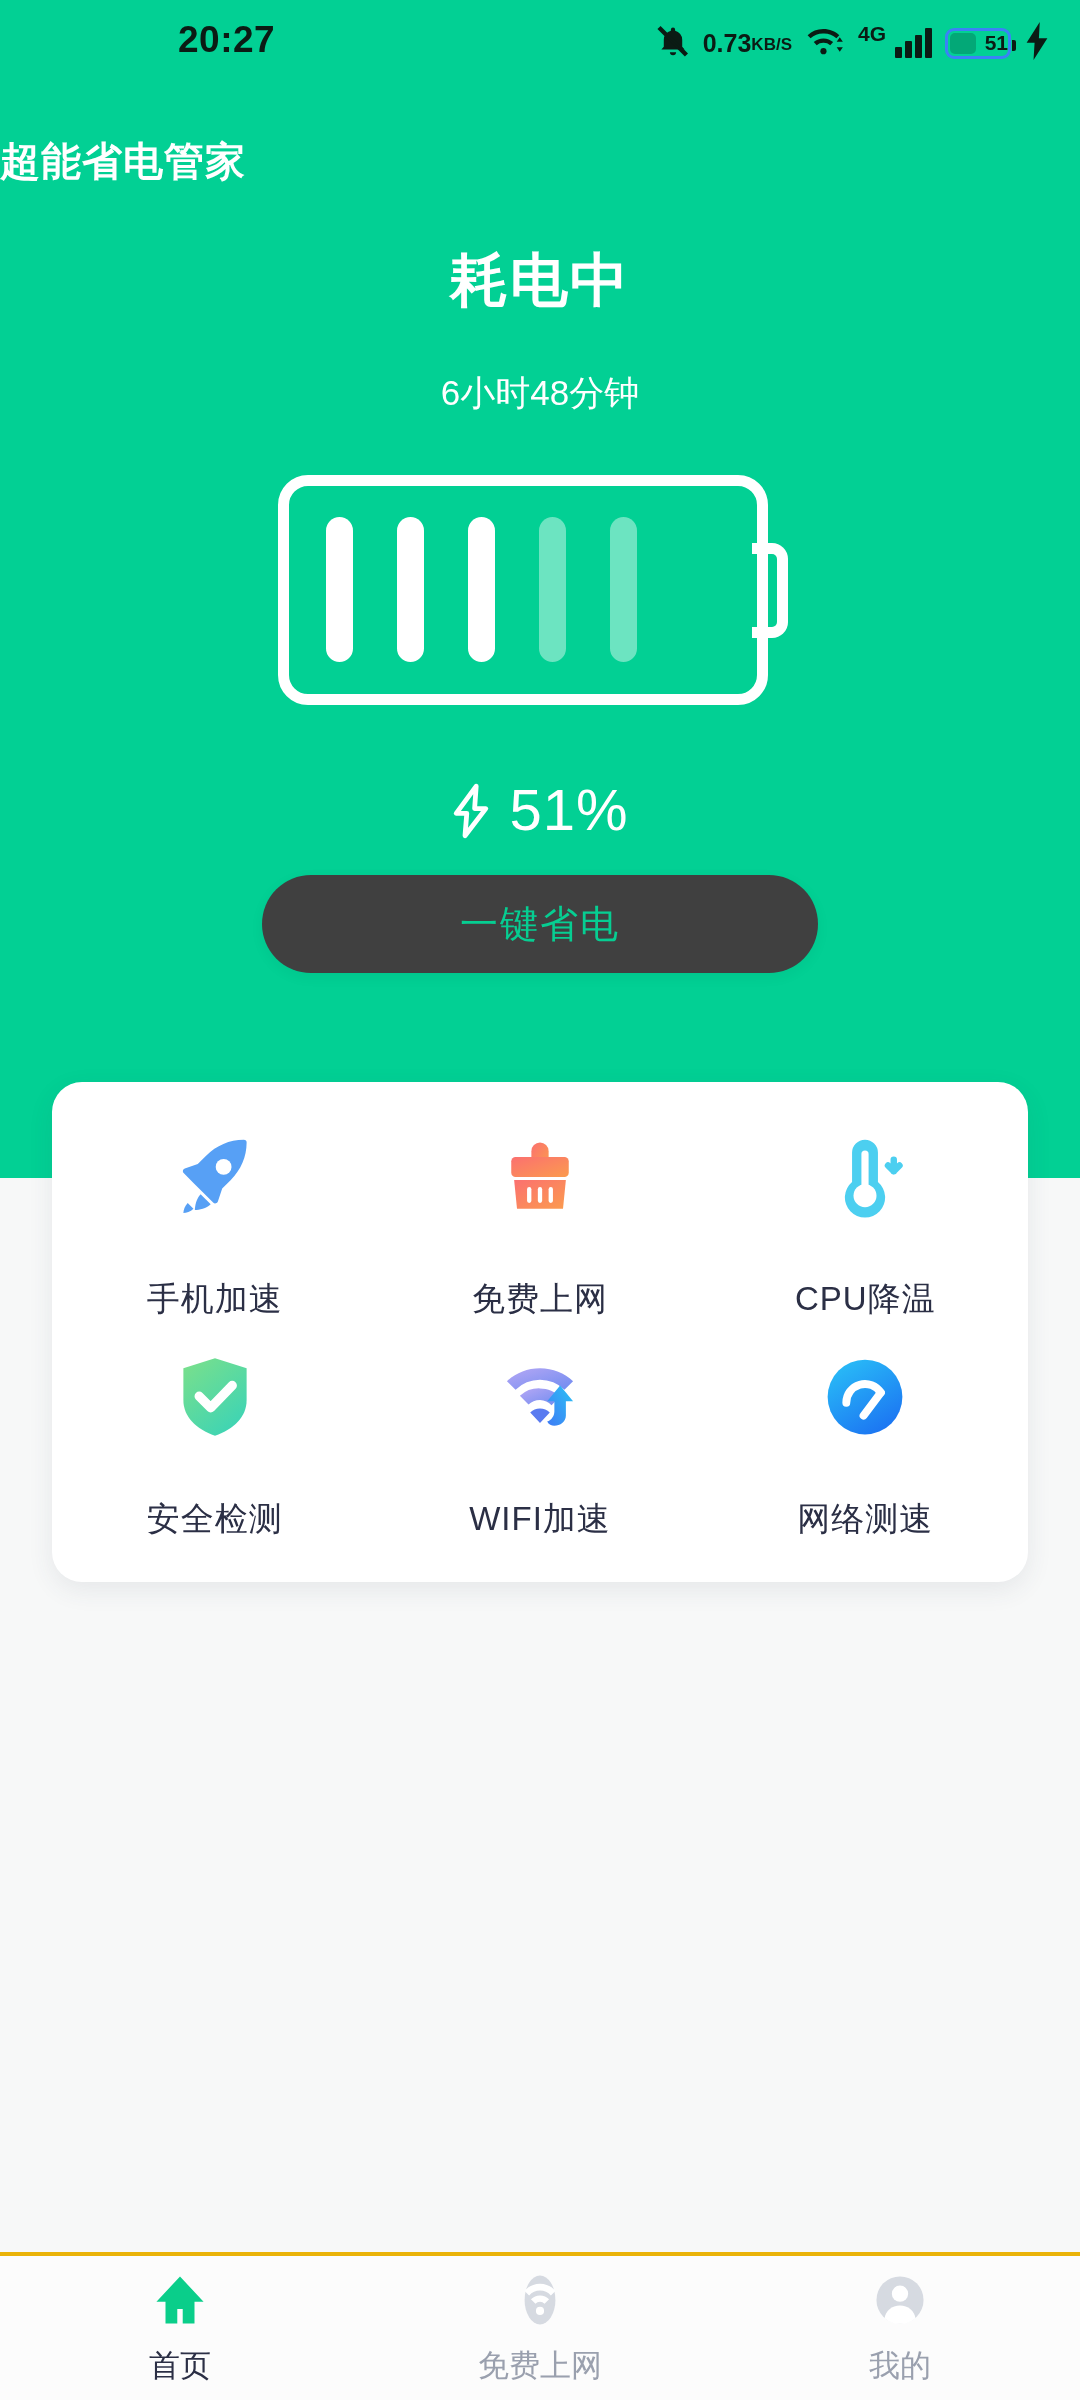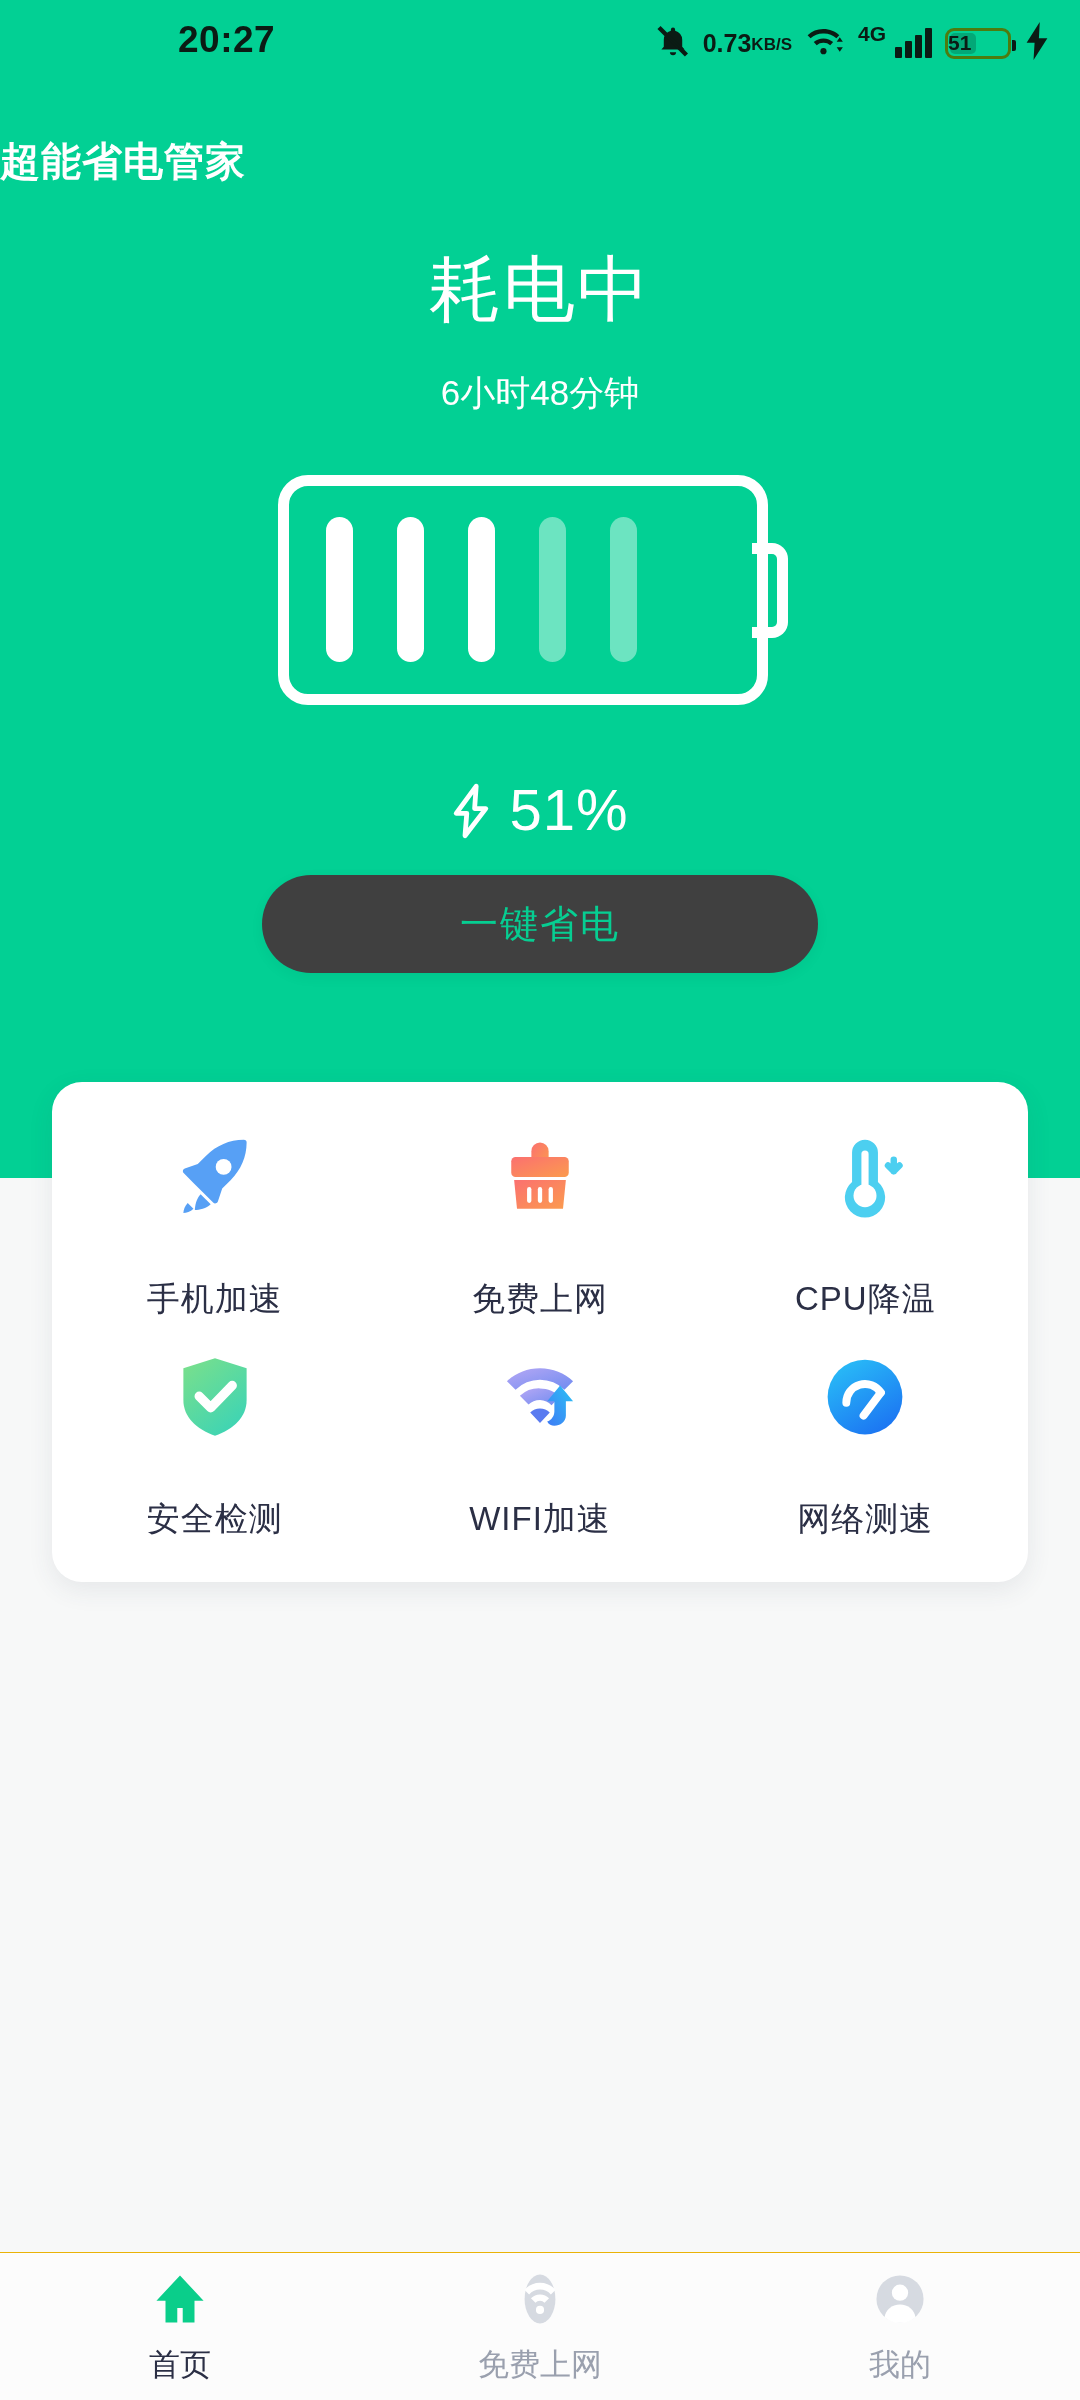--- a/index.html
+++ b/index.html
@@ -31,41 +31,41 @@
   }
   .sb-net { display:flex; flex-direction:row; align-items:center; line-height:1; }
   .sb-net .n1 { font-size:25px; font-weight:600; color:#0b1b14; }
   .sb-net .n2 { font-size:17px; font-weight:700; color:#0b1b14; margin-top:2px; }
   .sb-4g { font-size:21px; font-weight:700; color:#0b1b14; margin-right:-4px; position:relative; top:-9px; }
   .sig { display:flex; align-items:flex-end; gap:3px; height:30px; }
   .sig i { display:block; width:7px; background:#0b1b14; border-radius:1px; }
   .sig i:nth-child(1){height:11px} .sig i:nth-child(2){height:17px}
   .sig i:nth-child(3){height:23px} .sig i:nth-child(4){height:30px}
   .batt {
-    width:66px; height:31px; border:3px solid #4d7c0f; border-radius:9px;
-    position:relative; display:flex; align-items:center; justify-content:flex-start;
+    width:66px; height:31px; border:3px solid #3b82f6; border-radius:9px;
+    position:relative; display:flex; align-items:center; justify-content:flex-end;
   }
   .batt:after {
     content:""; position:absolute; right:-8px; top:9px; width:4px; height:11px;
     background:#0b1b14; border-radius:0 2px 2px 0;
   }
   .batt .lvl {
     position:absolute; left:2px; top:2px; bottom:2px; width:26px;
     background:rgba(11,27,20,.22); border-radius:5px;
   }
   .batt span { position:relative; font-size:21px; font-weight:700; color:#0b1b14; }
 
   
   .app-title {
     position:absolute; left:0; top:134px; width:1080px; 
     font-size:40px; font-weight:700; color:#fff; letter-spacing:1px;
   }
   .bat-state {
     position:absolute; left:0; top:242px; width:1080px; text-align:center;
-    font-size:72px; font-weight:400; color:#fff; letter-spacing:2px;
+    font-size:58px; font-weight:700; color:#fff; letter-spacing:2px;
   }
   .bat-time {
     position:absolute; left:0; top:370px; width:1080px; text-align:center;
     font-size:35px; color:#fff; font-weight:400;
   }
 
   
   .bigbatt { position:absolute; left:278px; top:475px; width:510px; height:230px; }
   .bigbatt .body {
     position:absolute; left:0; top:0; width:490px; height:230px;
@@ -107,21 +107,21 @@
     display:flex; flex-direction:column; align-items:center; justify-content:center;
     cursor:pointer; gap:22px;
   }
   .feat .ico { width:92px; height:92px; display:flex; align-items:center; justify-content:center; }
   .feat .ico svg { width:92px; height:92px; display:block; }
   .feat .lbl { font-size:33px; color:#2B2F45; letter-spacing:1px;margin-top:32px; }
 
   
   .navbar {
     position:absolute; left:0; bottom:0; width:1080px; height:148px;
-    background:#FCFCFC; border-top:1px solid #eab308;
+    background:#FCFCFC; border-top:4px solid #eab308;
     display:flex; align-items:center;
   }
   .nav-item {
     flex:1; display:flex; flex-direction:column; align-items:center; gap:14px;
     cursor:pointer;
   }
   .nav-item .nico { width:62px; height:62px; display:flex; align-items:center; justify-content:center; }
   .nav-item .nico svg { width:58px; height:58px; display:block; }
   .nav-item .nlbl { font-size:31px; color:#9AA0AE; }
   .nav-item.active .nlbl { color:#2B2F45; }

